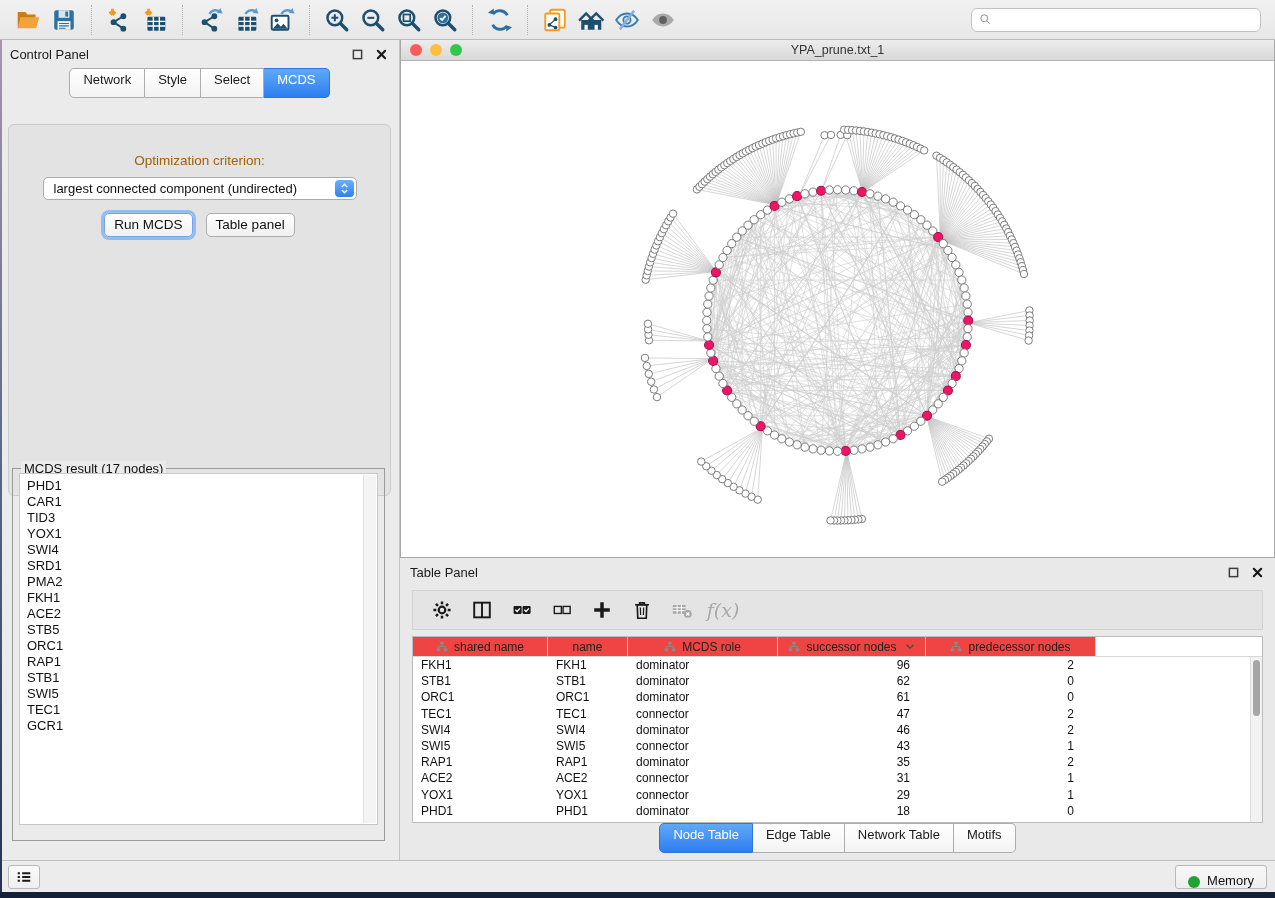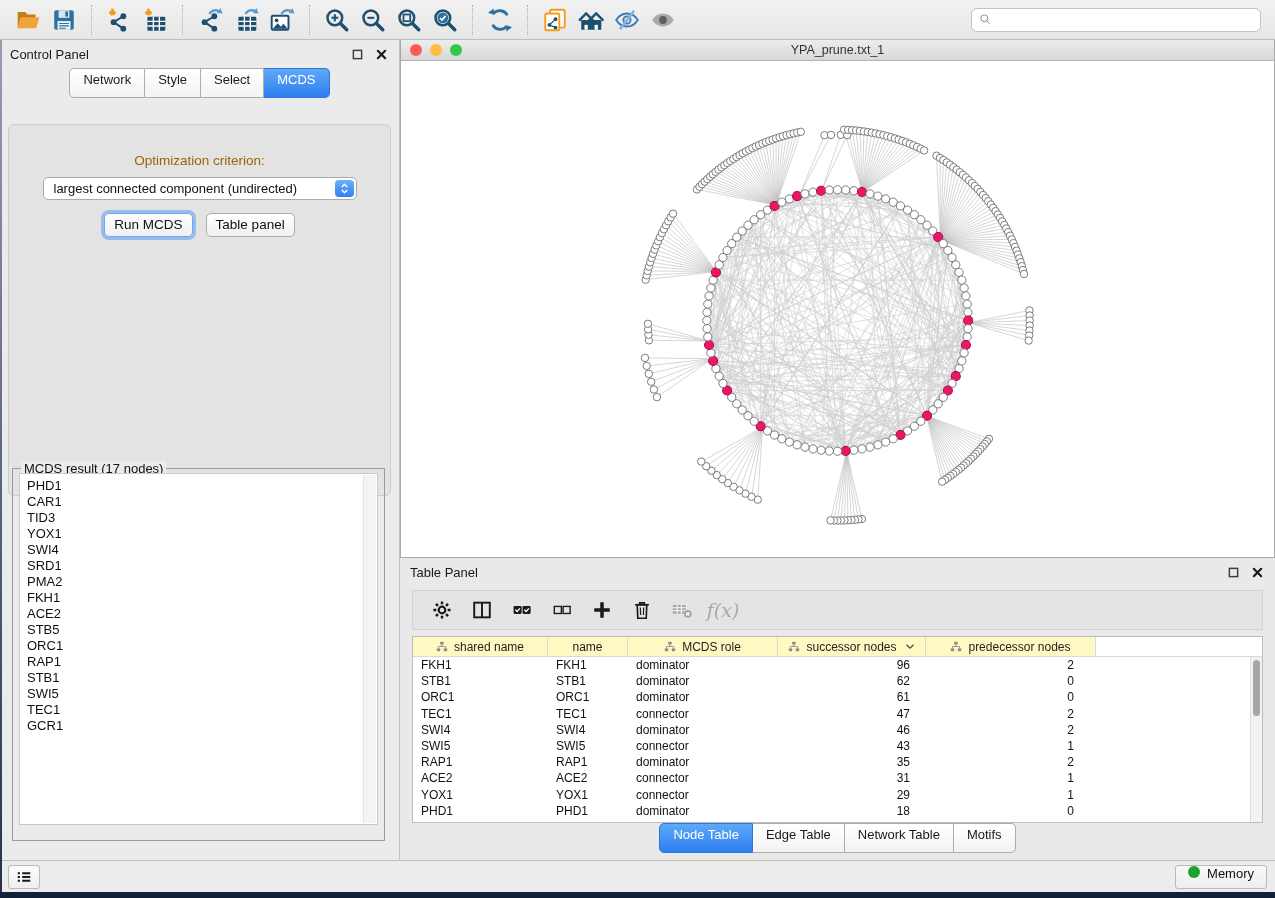--- a/index.html
+++ b/index.html
@@ -61,39 +61,39 @@
   .net-canvas svg { position:absolute; inset:0; }
 
   
   .tpanel { flex:1; position:relative; background:#e9e9e9; }
   .t-toolbar { margin:4px 12px 0; height:40px; background:#e4e4e4; border:1px solid #d2d2d2; display:flex; align-items:center; padding:0 14px; gap:10px; }
   .t-toolbar .tbtn { width:30px; height:30px; }
   .t-toolbar .tbtn svg { width:22px; height:22px; }
   .fx { font-family:"DejaVu Serif", serif; font-style:italic; font-size:19px; color:#a8a8a8; padding-left:2px; }
 
   .tablewrap { position:relative; margin:6px 12px 0; background:#fff; border:1px solid #bcbcbc; height:187px; overflow:hidden; }
-  .thead { display:grid; grid-template-columns:135px 80px 150px 148px 170px 1fr; background:#fef9c3; border-bottom:1px solid #d8d8d8; height:20px; }
+  .thead { display:grid; grid-template-columns:135px 80px 150px 148px 170px 1fr; background:#ef4444; border-bottom:1px solid #d8d8d8; height:20px; }
   .th { display:flex; align-items:center; justify-content:center; gap:6px; font-size:12px; color:#222; border-right:1px solid #d8d8d8; overflow:hidden; }
   .th:last-child { border-right:none; background:#fff; }
   .th svg.site { width:12px; height:12px; }
   .th svg.sort { width:10px; height:7px; margin-left:2px; }
   .trow { display:grid; grid-template-columns:135px 80px 150px 148px 170px 1fr; height:16.2px; }
   .td { font-size:12px; color:#111; padding-left:8px; display:flex; align-items:center; overflow:hidden; }
   .td.num { justify-content:flex-end; padding-right:16px; }
   .td.num2 { justify-content:flex-end; padding-right:22px; }
   .t-scroll { position:absolute; top:20px; right:0; bottom:0; width:12px; background:#f2f2f2; border-left:1px solid #dddddd; }
   .t-thumb { position:absolute; top:3px; left:1.5px; width:7px; height:56px; background:#a6a6a6; border-radius:4px; }
 
   .t-tabs { display:flex; justify-content:center; }
 
   
   .statusbar { height:32px; background:#ececec; border-top:1px solid #bfbfbf; display:flex; align-items:center; padding:0 8px; }
   .status-left-btn { width:32px; height:24px; background:linear-gradient(180deg,#fbfbfb,#efefef); border:1px solid #b9b9b9; border-radius:3px; display:flex; align-items:center; justify-content:center; }
   .status-left-btn svg { width:20px; height:20px; }
-  .memory-btn { margin-left:auto; height:24px; display:flex; align-items:flex-start; gap:7px; background:linear-gradient(180deg,#f8f8f8,#eeeeee); border:1px solid #b9b9b9; border-radius:3px; padding:0 12px; font-size:13px; color:#111; }
+  .memory-btn { margin-left:auto; height:24px; display:flex; align-items:flex-end; gap:7px; background:linear-gradient(180deg,#f8f8f8,#eeeeee); border:1px solid #b9b9b9; border-radius:3px; padding:0 12px; font-size:13px; color:#111; }
   .memdot { width:12px; height:12px; border-radius:50%; }
 </style>
 </head>
 <body>
 
 <div class="screen">
   <div class="app">
 
     <div class="toolbar" id="main-toolbar">
       <div class="tbtn">

